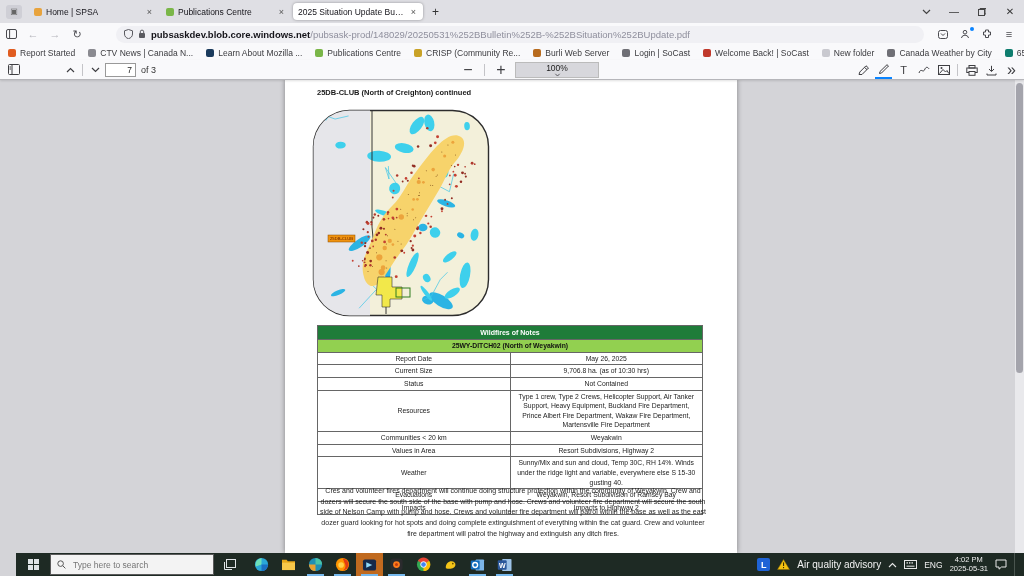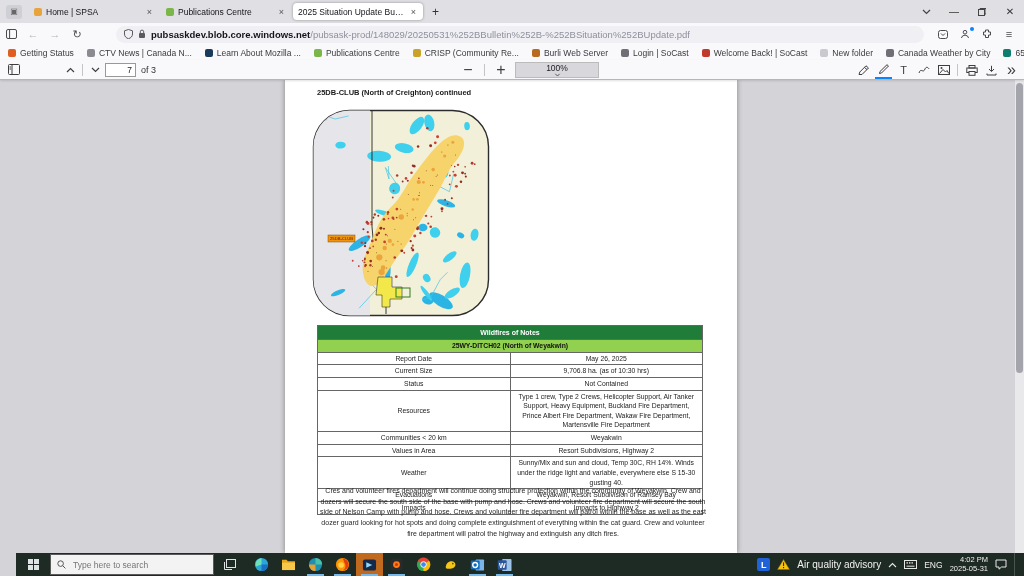--- a/index.html
+++ b/index.html
@@ -61,21 +61,21 @@
   .tsearch input{border:none;outline:none;background:transparent;font-size:8.5px;color:#333;width:110px;font-family:"Liberation Sans",sans-serif;}
   .tbtn{width:24px;height:23px;display:flex;align-items:center;justify-content:center;margin-left:4px;}
   .app{width:27px;height:23px;display:flex;align-items:center;justify-content:center;position:relative;}
   .app.running::after{content:"";position:absolute;bottom:0;left:5px;right:5px;height:2px;background:#76b9ed;}
   .app.active{background:#c06a1f;}
   .tray{margin-left:auto;display:flex;align-items:center;gap:7px;padding-right:6px;}
   .lp{width:13px;height:13px;border-radius:2px;background:#1f63d6;color:#fff;font-size:9px;font-weight:bold;display:flex;align-items:center;justify-content:center;}
   .adv{font-size:10px;color:#f2f2f2;}
   .trayic{color:#e8e8e8;font-size:9px;display:flex;align-items:center;}
   .lang{font-size:8.5px;color:#f0f0f0;}
-  .clock{font-size:7.5px;line-height:8.5px;text-align:right;color:#f0f0f0;}
+  .clock{font-size:7.5px;line-height:8.5px;text-align:center;color:#f0f0f0;}
   .sliver{width:3px;height:23px;border-left:1px solid #4a554f;}
   svg{display:block;}
 </style>
 </head>
 <body>
 
 <div id="screen">
 
   <div class="tabbar">
     <div class="fxview">▣</div>
@@ -157,21 +157,21 @@
           </svg>
         </div>
       <div class="navic">≡</div>
     </div>
   </div>
 
   <div class="bookbar">
     <div id="bookmarks" style="display:flex;align-items:center;gap:13px;">
         <div class="bm">
           <span class="bico" style="background: rgb(224, 92, 32);"></span>
-          <span>Getting Status</span>
+          <span>Report Started</span>
         </div>
         <div class="bm">
           <span class="bico" style="background: rgb(138, 138, 144);"></span>
           <span>CTV News | Canada N...</span>
         </div>
         <div class="bm">
           <span class="bico" style="background: rgb(26, 58, 92);"></span>
           <span>Learn About Mozilla ...</span>
         </div>
         <div class="bm">

